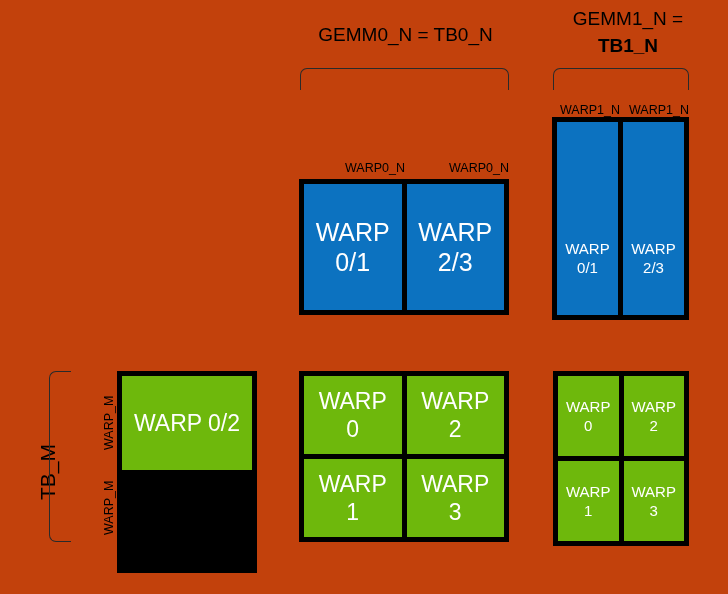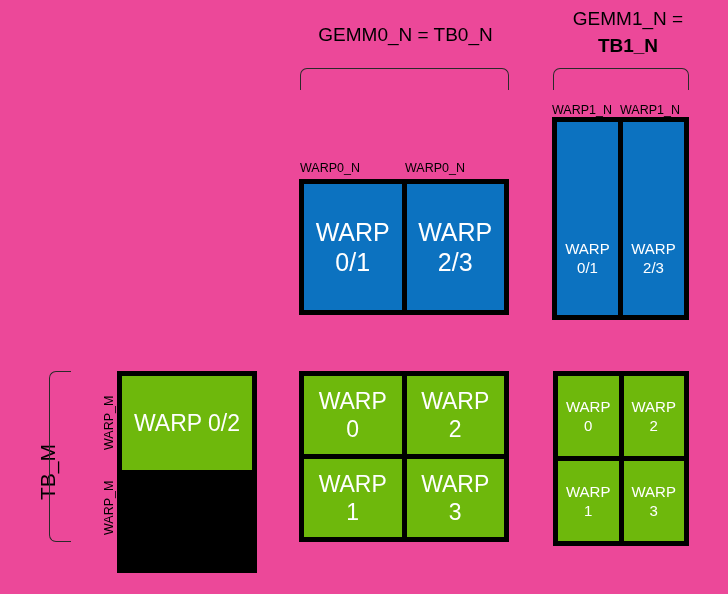--- a/index.html
+++ b/index.html
@@ -4,21 +4,21 @@
 <style>
   html, body {
     margin: 0;
     padding: 0;
     background: #ffffff;
   }
   #canvas {
     position: relative;
     width: 728px;
     height: 594px;
-    background: #ec4899;
+    background: #c2410c;
     overflow: hidden;
     font-family: "Liberation Sans", sans-serif;
     color: #000000;
   }
 
   
   .hdr {
     position: absolute;
     font-size: 19px;
     line-height: 25px;
@@ -45,21 +45,21 @@
     border-radius: 7px 0 0 7px;
     box-sizing: border-box;
   }
 
   
   .tick {
     position: absolute;
     font-size: 12.5px;
     line-height: 15px;
     color: #000000;
-    text-align: left;
+    text-align: right;
     white-space: nowrap;
   }
   .tick-rot {
     position: absolute;
     font-size: 12.5px;
     line-height: 15px;
     color: #000000;
     white-space: nowrap;
     transform-origin: 0 0;
     transform: rotate(-90deg);

